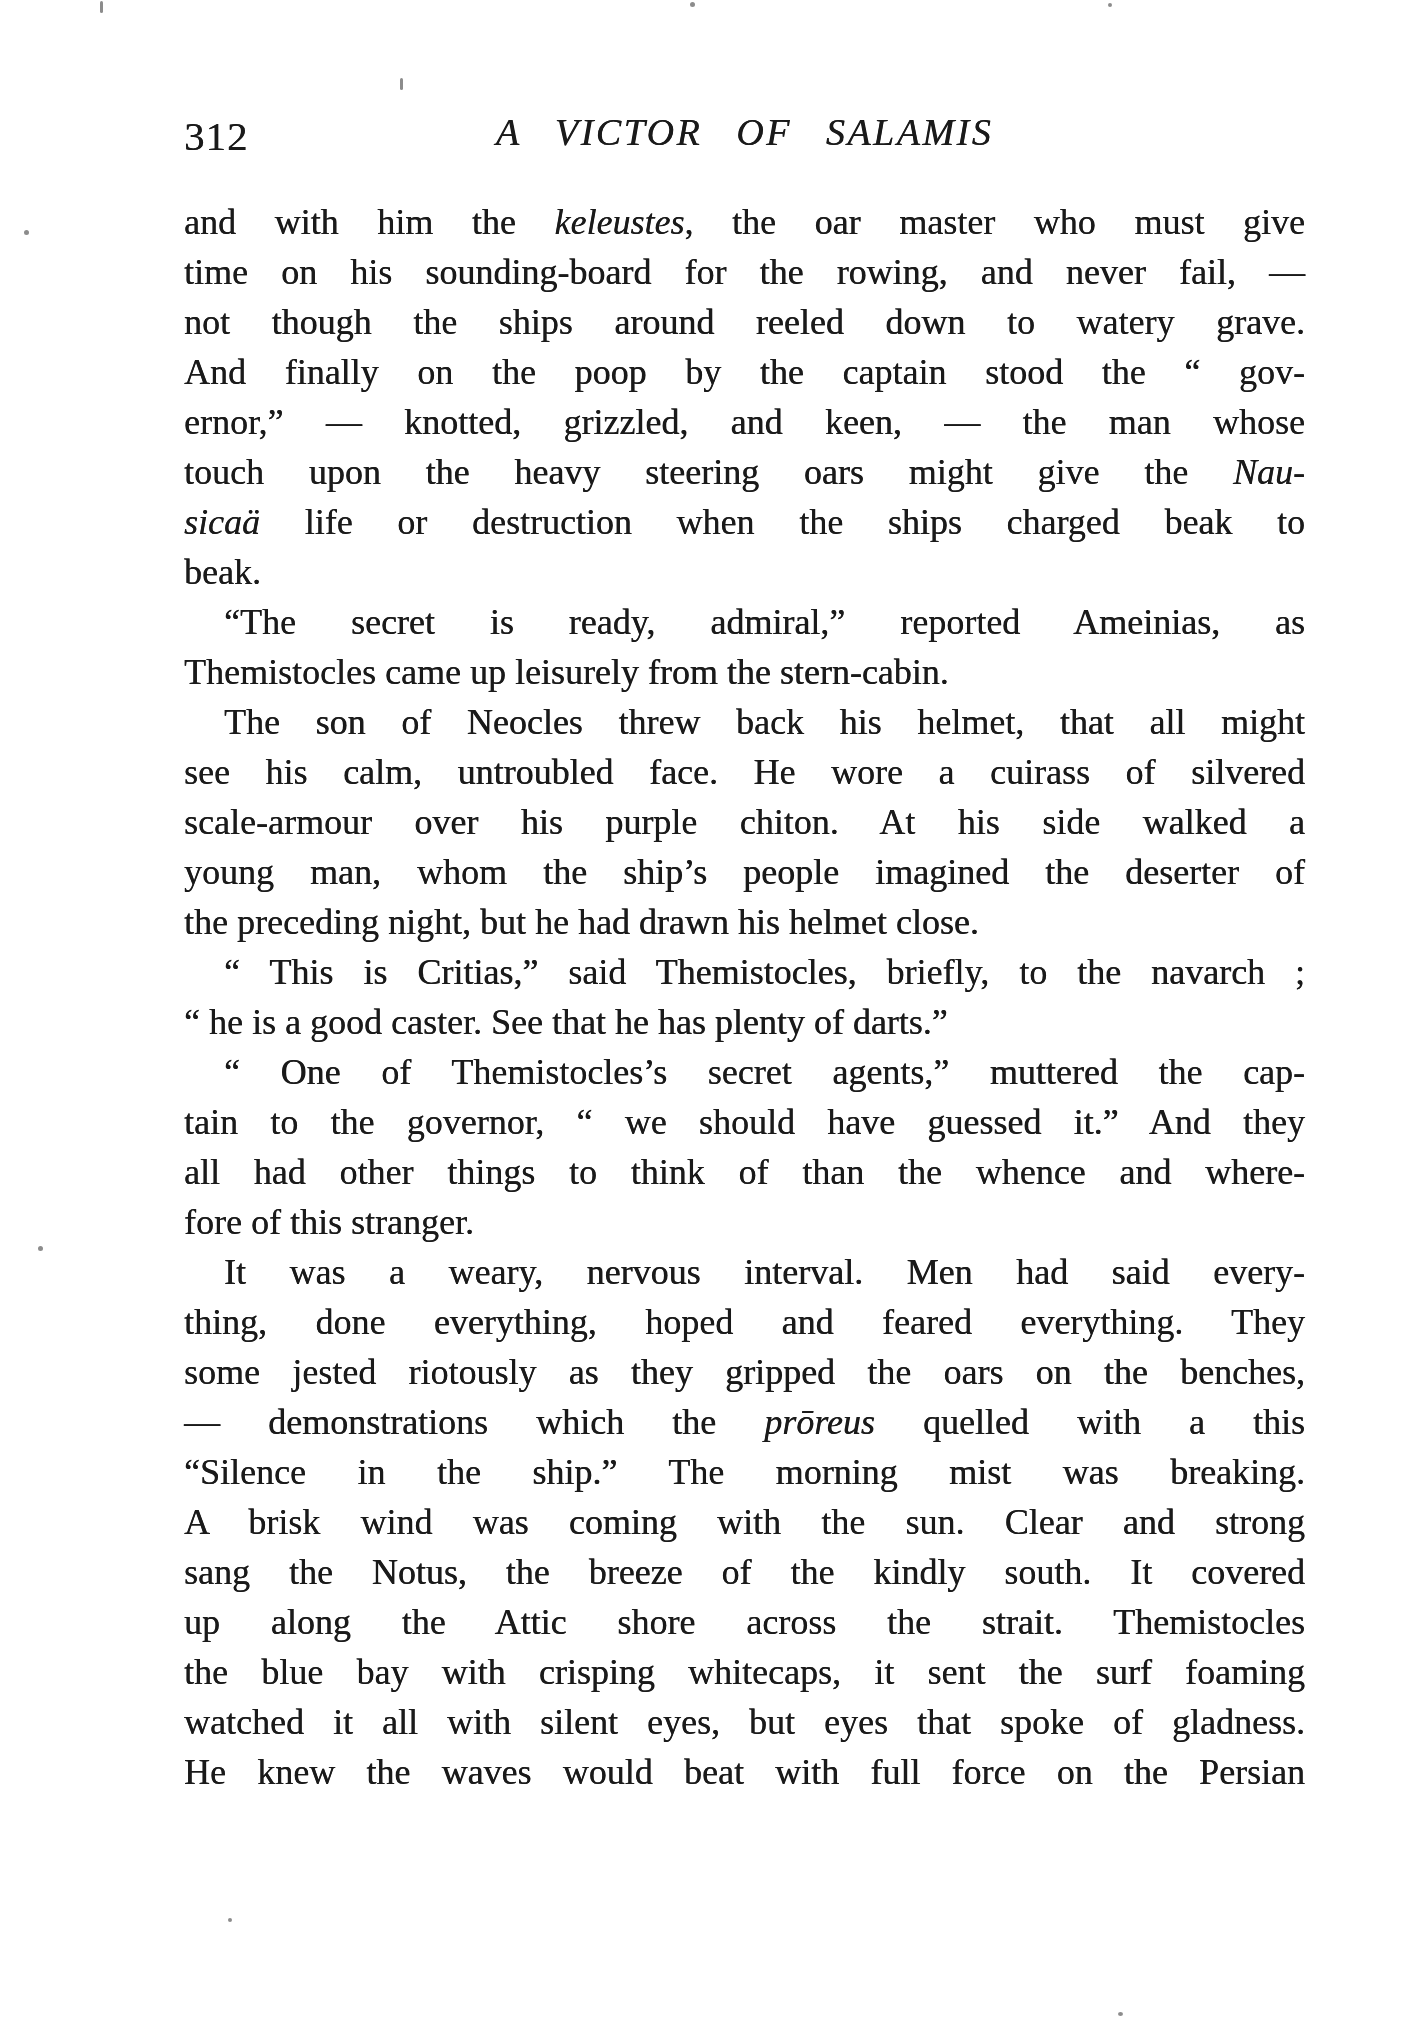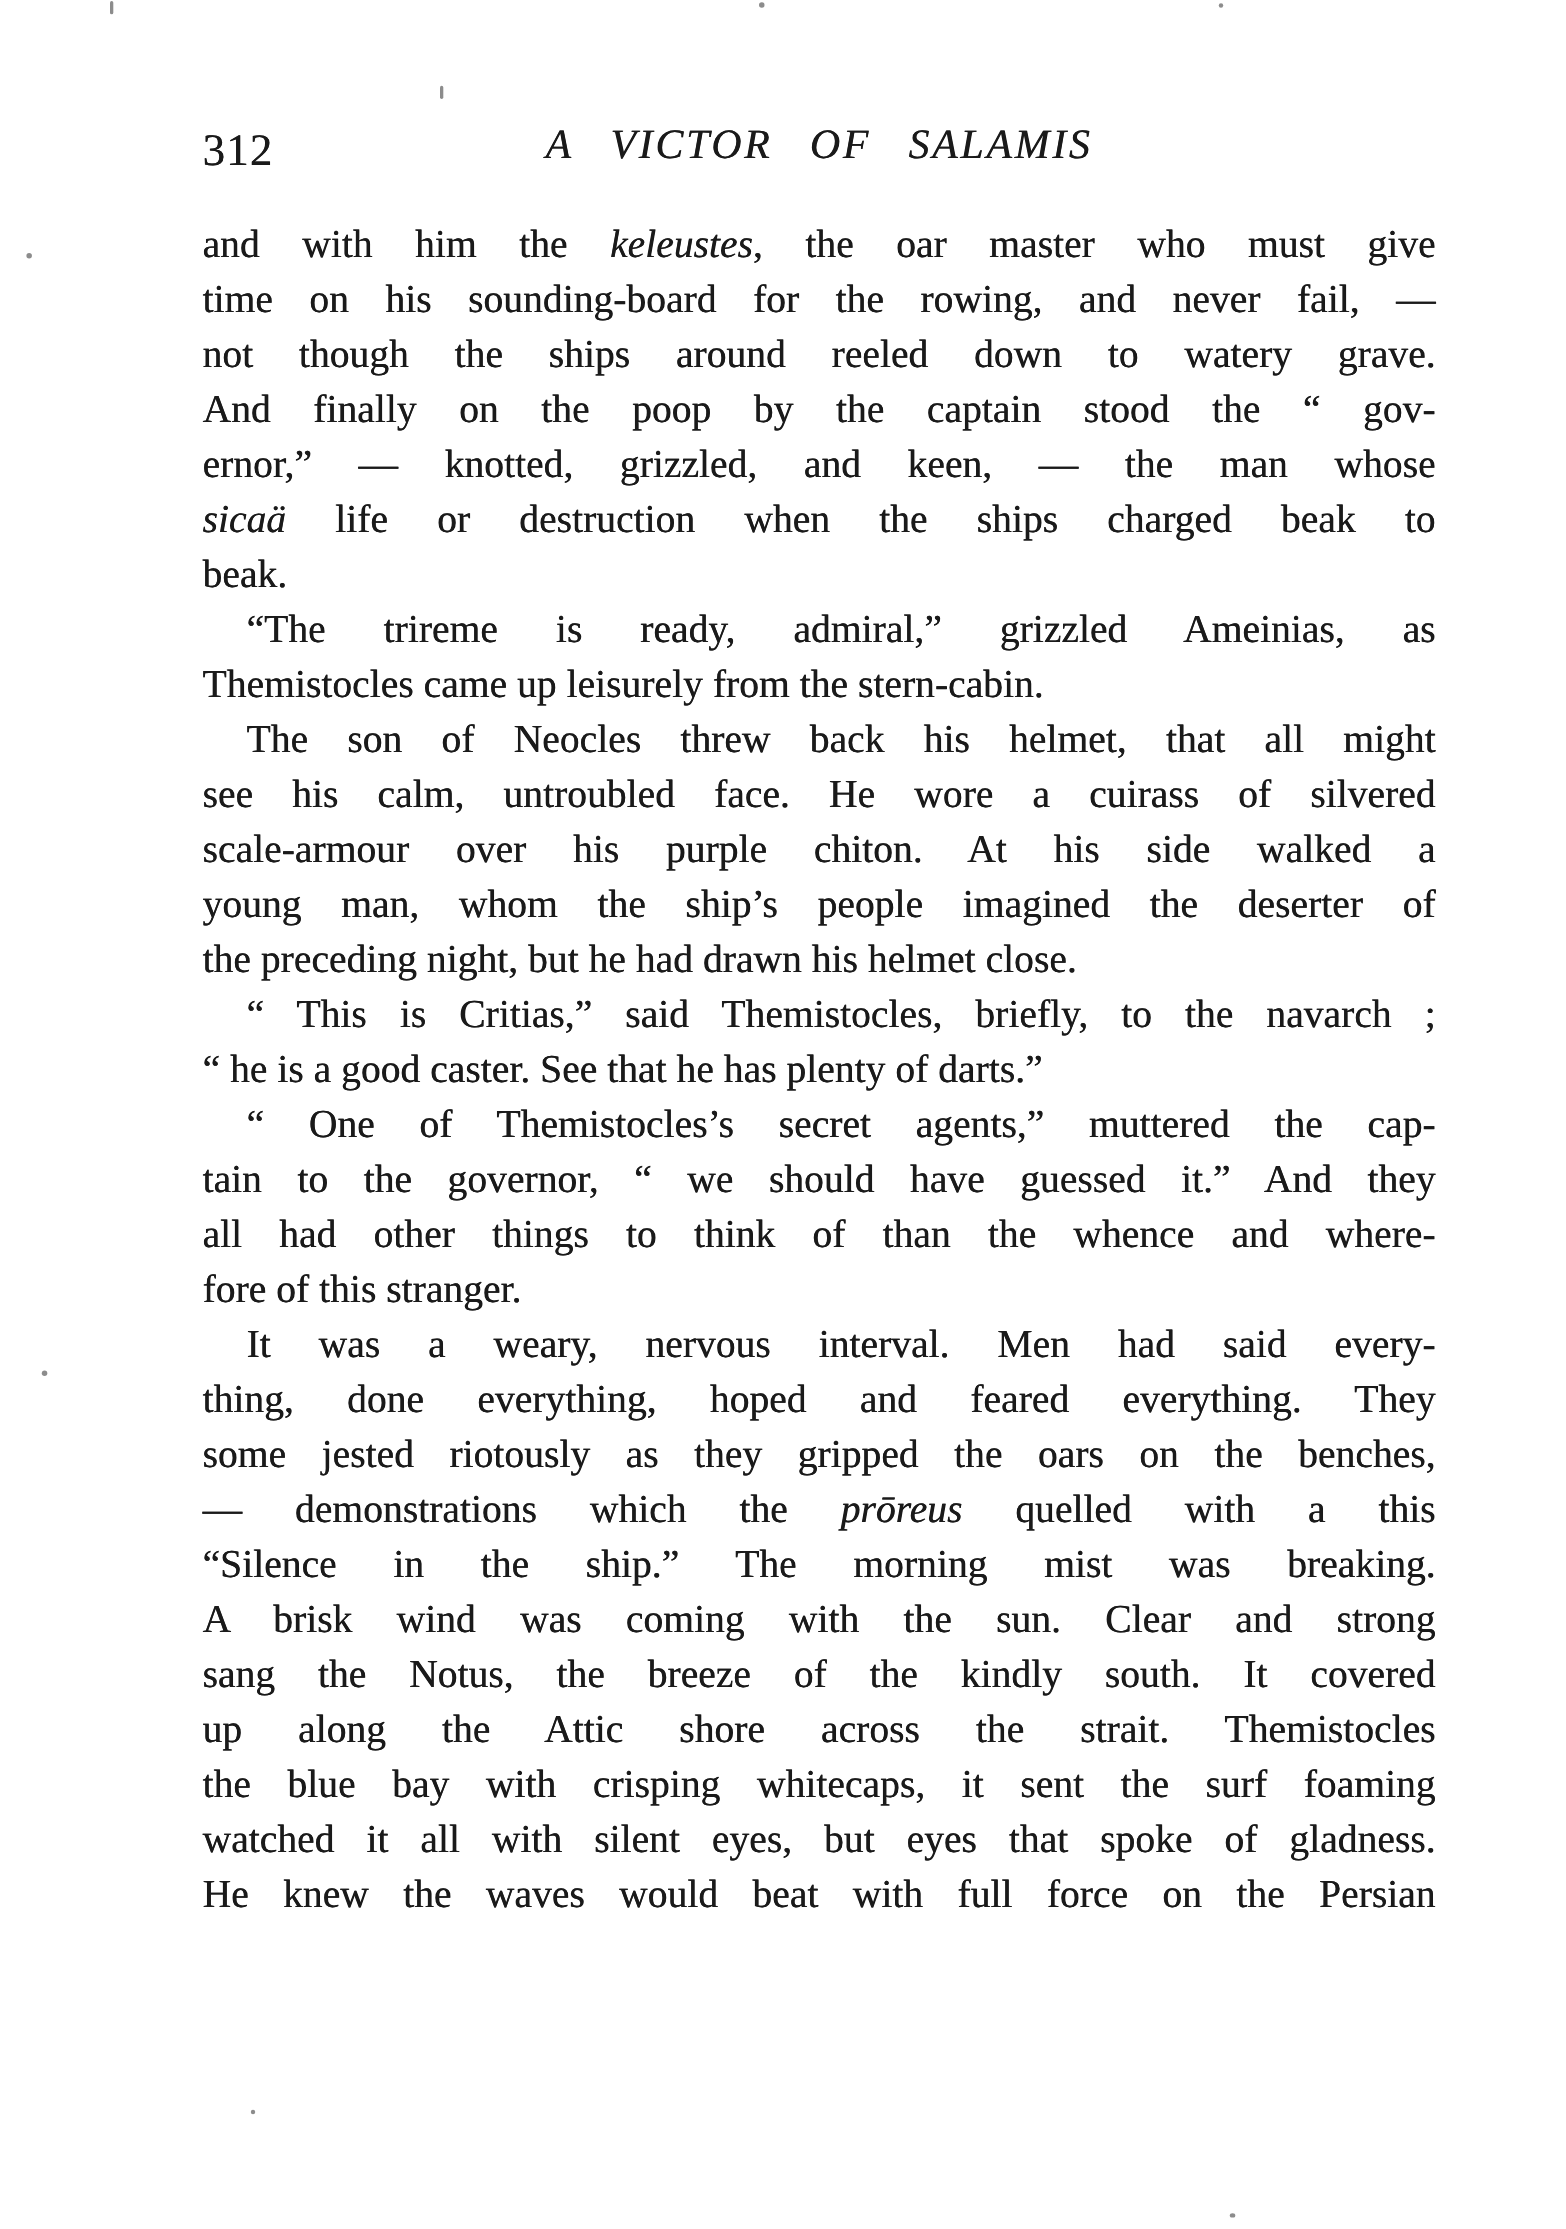--- a/index.html
+++ b/index.html
@@ -60,25 +60,26 @@
     <span class="rtitle">A VICTOR OF SALAMIS</span>
   </header>
 
   <main class="textblock">
       <div class="para">
         <div class="ln jst"><span class="seg">and with him the </span><span class="seg it">keleustes</span><span class="seg">, the oar master who must give</span></div>
         <div class="ln jst"><span class="seg">time on his sounding-board for the rowing, and never fail, —</span></div>
         <div class="ln jst"><span class="seg">not though the ships around reeled down to watery grave.</span></div>
         <div class="ln jst"><span class="seg">And finally on the poop by the captain stood the “ gov-</span></div>
         <div class="ln jst"><span class="seg">ernor,” — knotted, grizzled, and keen, — the man whose</span></div>
+        <div class="ln jst"><span class="seg">touch upon the heavy steering oars might give the </span><span class="seg it">Nau-</span></div>
         <div class="ln jst"><span class="seg it">sicaä</span><span class="seg"> life or destruction when the ships charged beak to</span></div>
         <div class="ln"><span class="seg">beak.</span></div>
       </div>
       <div class="para">
-        <div class="ln jst ind"><span class="seg">“The trireme is ready, admiral,” grizzled Ameinias, as</span></div>
+        <div class="ln jst ind"><span class="seg">“The secret is ready, admiral,” reported Ameinias, as</span></div>
         <div class="ln"><span class="seg">Themistocles came up leisurely from the stern-cabin.</span></div>
       </div>
       <div class="para">
         <div class="ln jst ind"><span class="seg">The son of Neocles threw back his helmet, that all might</span></div>
         <div class="ln jst"><span class="seg">see his calm, untroubled face. He wore a cuirass of silvered</span></div>
         <div class="ln jst"><span class="seg">scale-armour over his purple chiton. At his side walked a</span></div>
         <div class="ln jst"><span class="seg">young man, whom the ship’s people imagined the deserter of</span></div>
         <div class="ln"><span class="seg">the preceding night, but he had drawn his helmet close.</span></div>
       </div>
       <div class="para">

